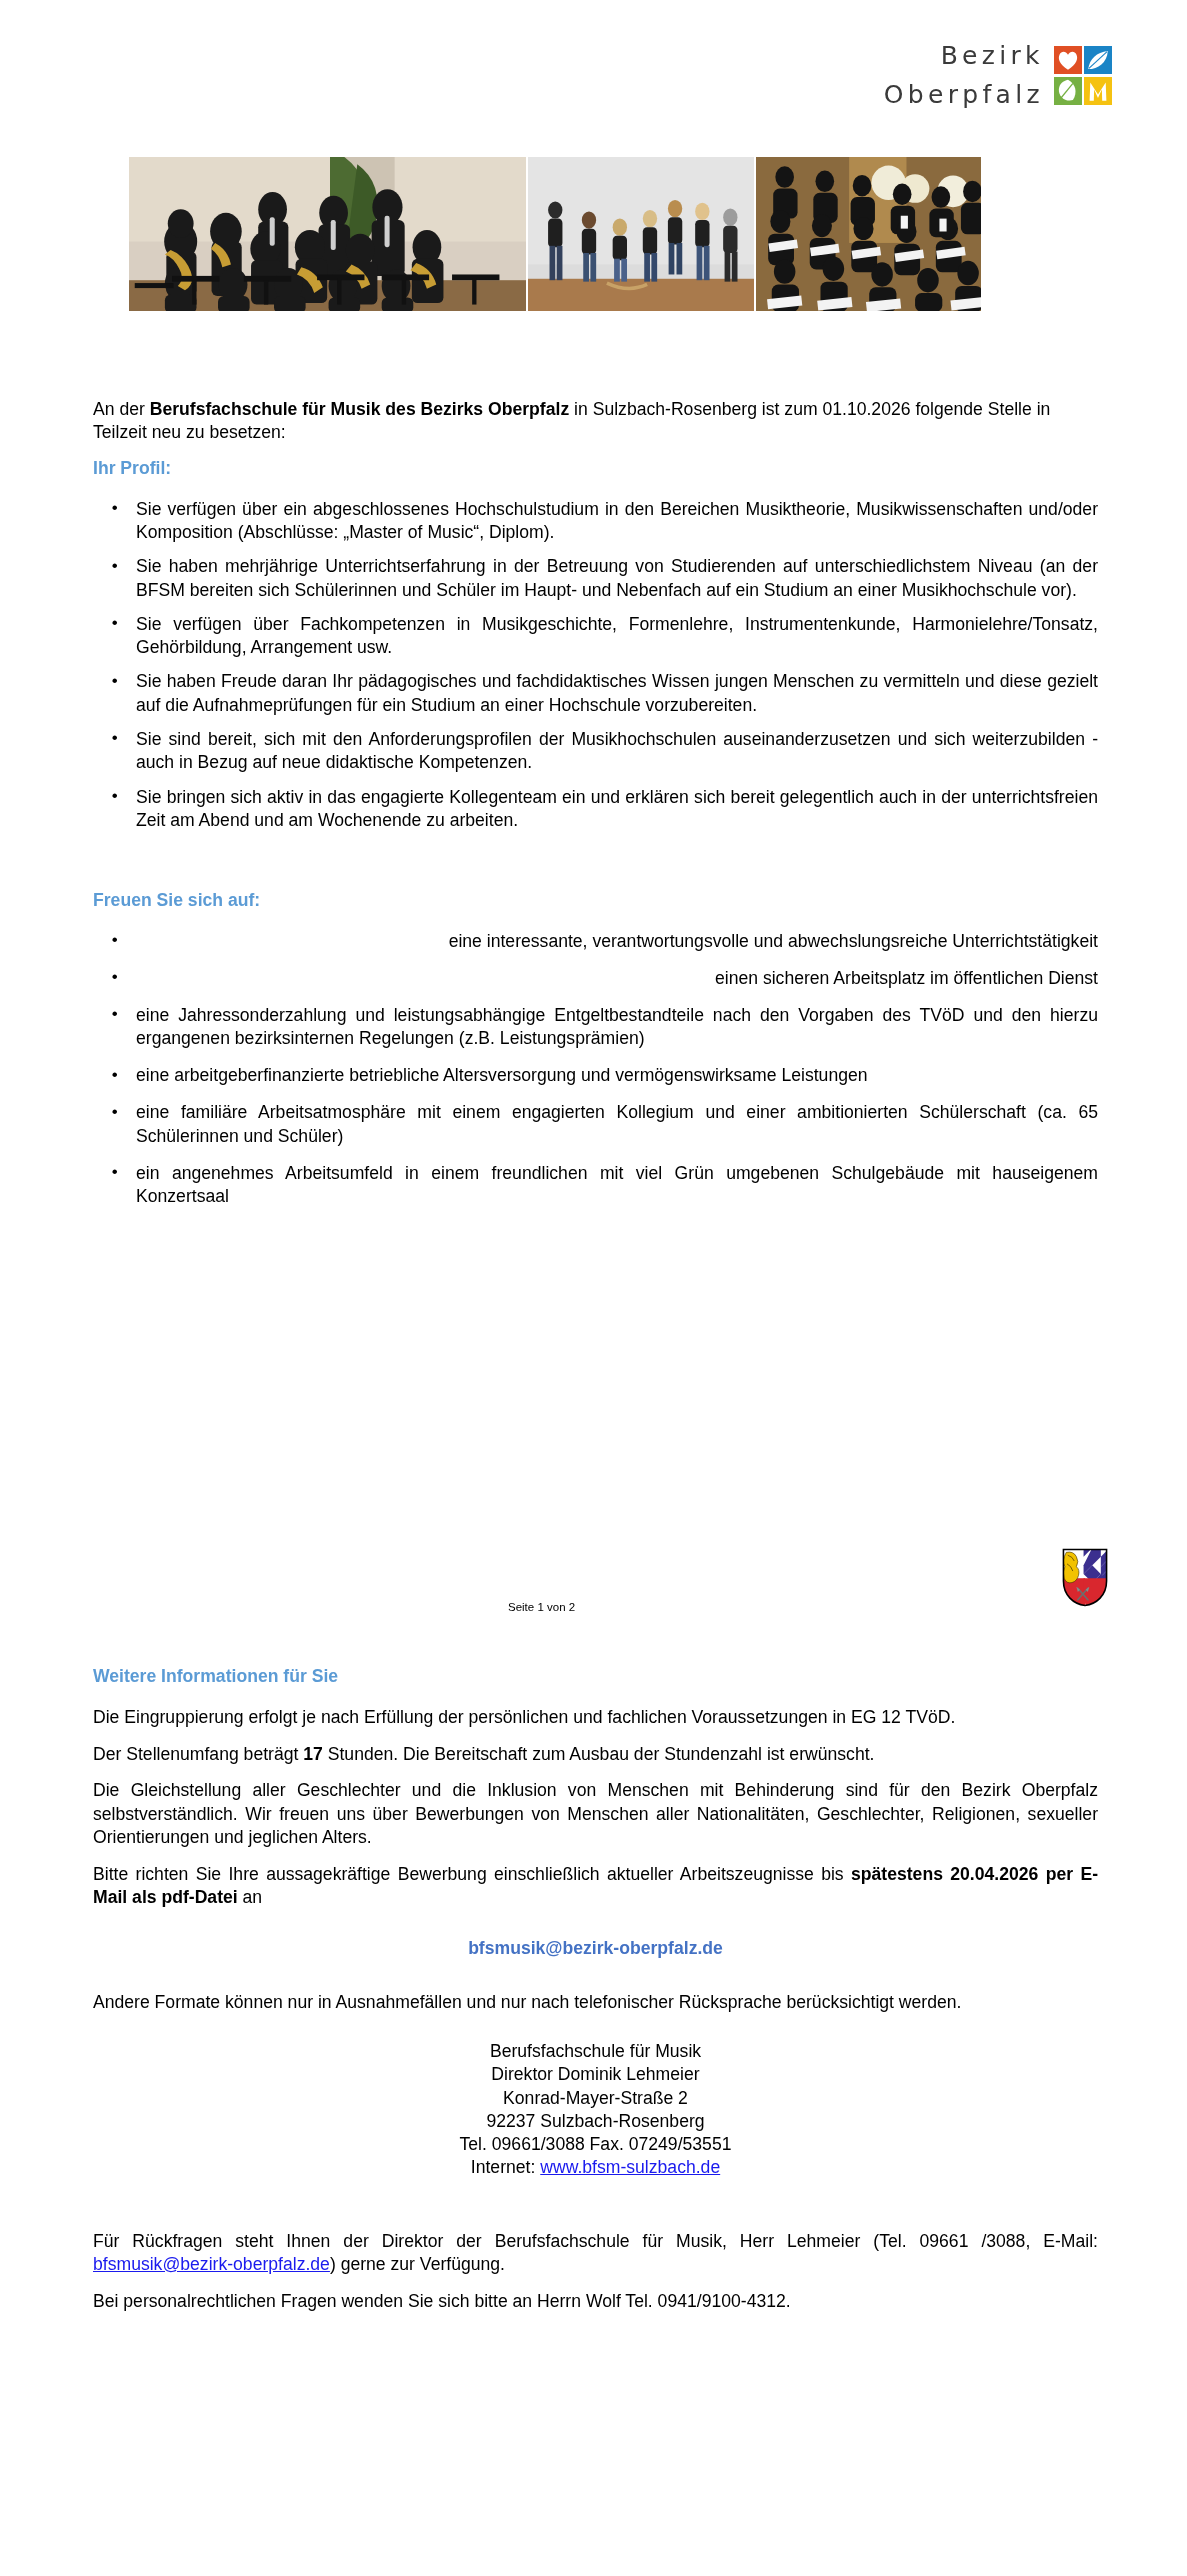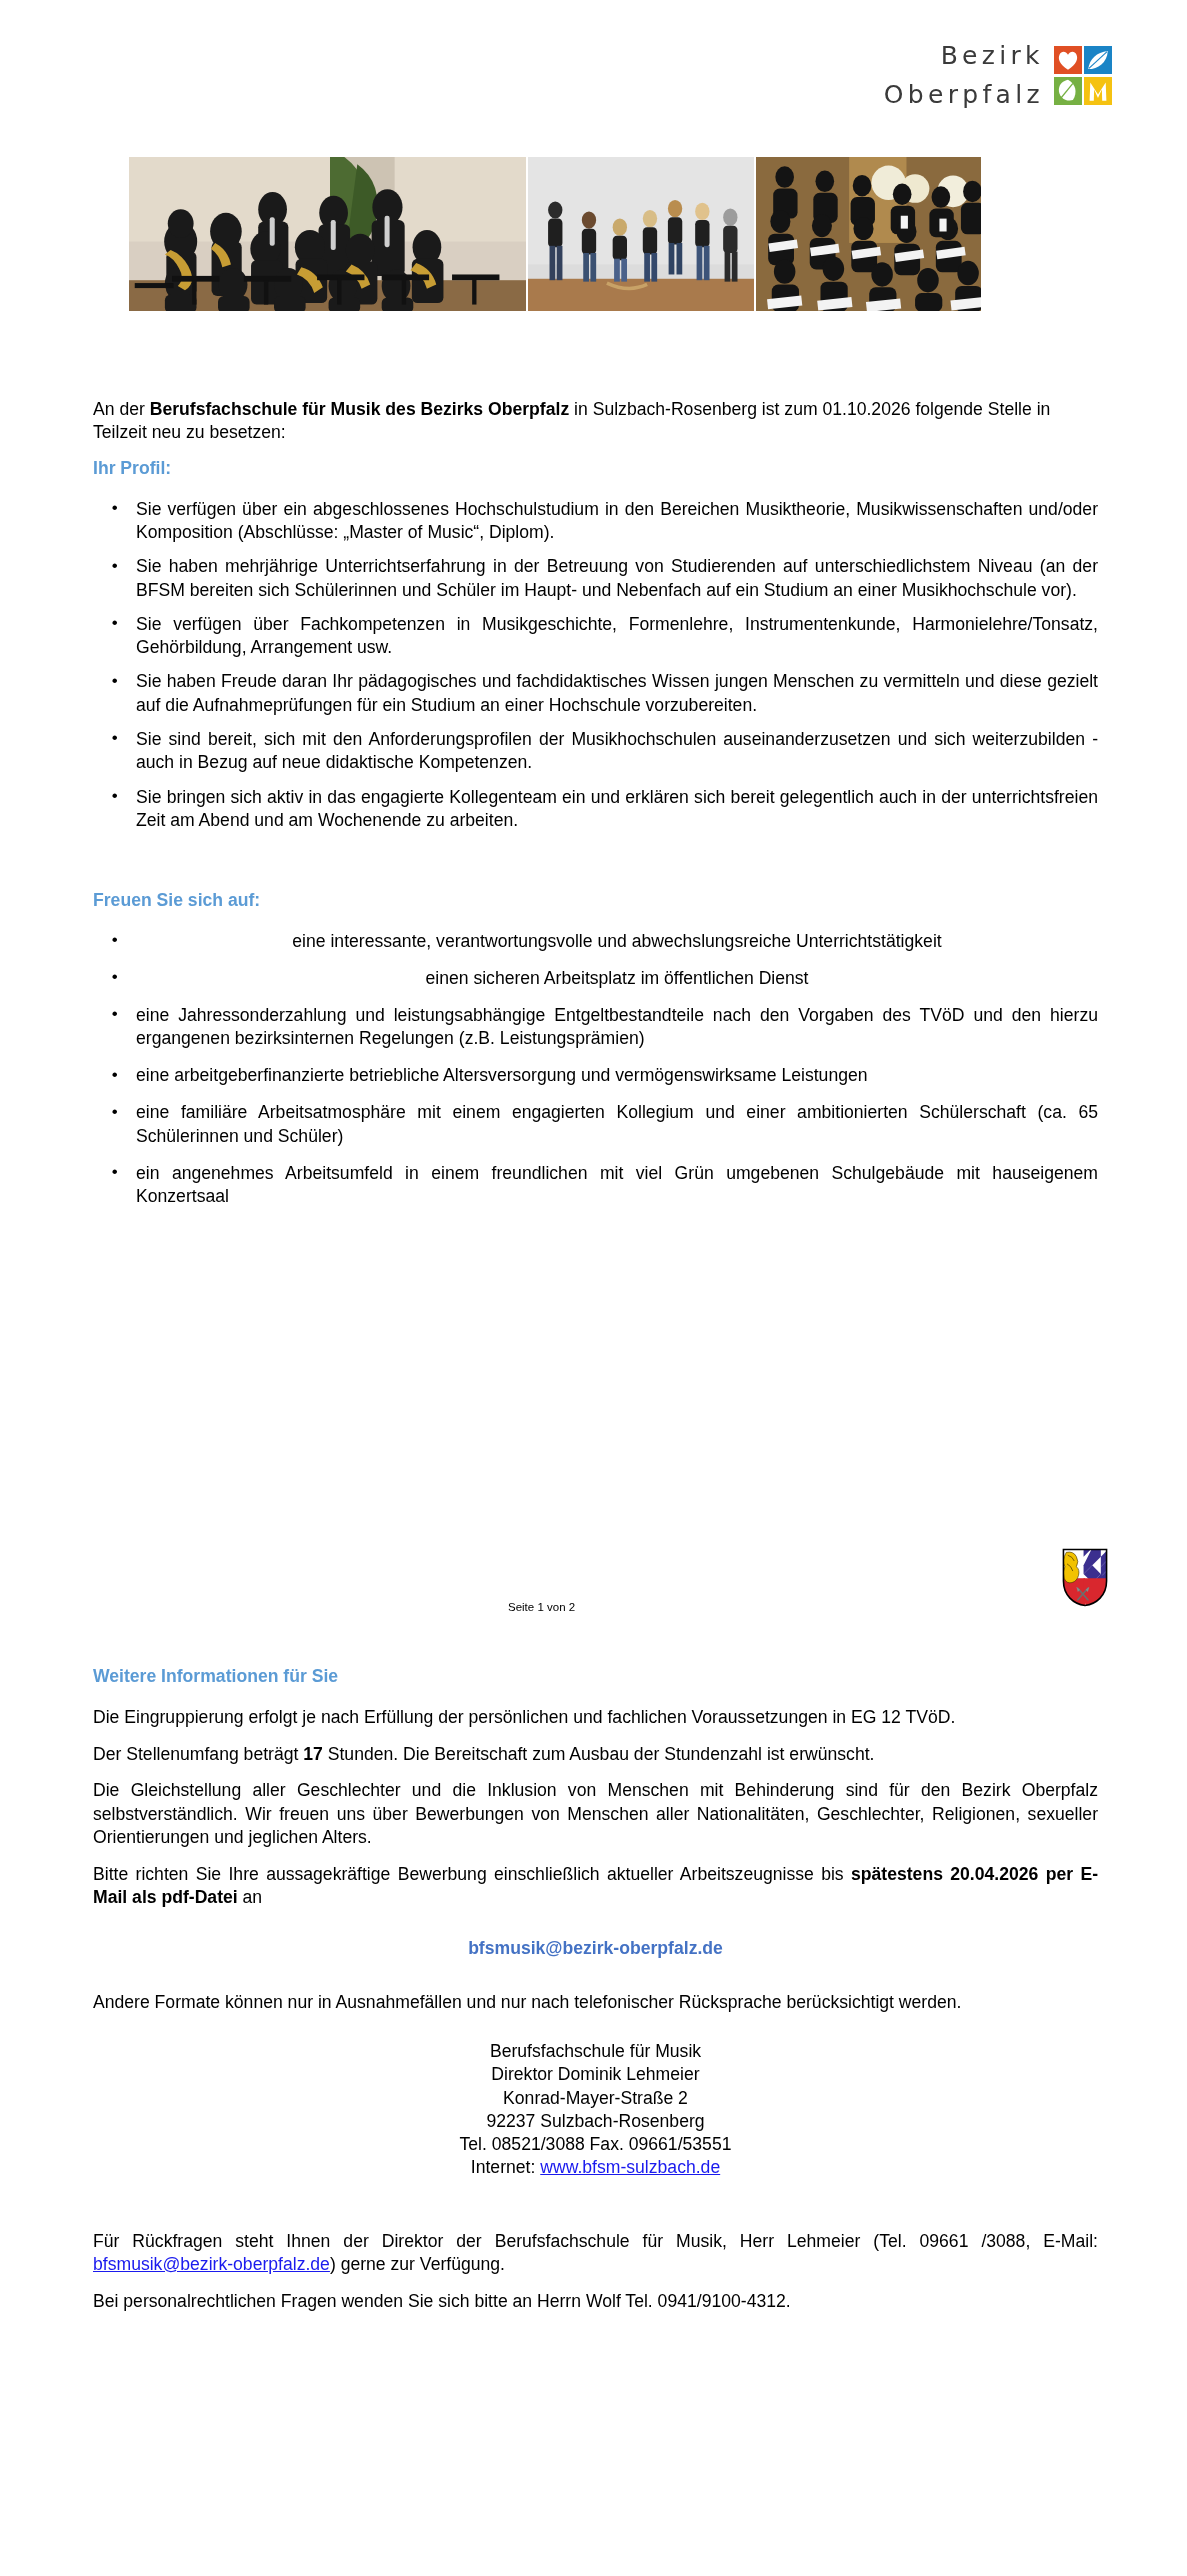--- a/index.html
+++ b/index.html
@@ -120,21 +120,21 @@
     margin-bottom: 10.8px;
   }
   ul.bullets > li::before {
     content: "\2022";
     position: absolute;
     left: 18.7px;
     top: -0.7px;
     font-size: 17px;
     line-height: 1.33;
   }
-  ul.bullets.loose > li { margin-bottom: 13.6px; text-align: center; }
+  ul.bullets.loose > li { margin-bottom: 13.6px; text-align: right; }
   ul.bullets.loose > li.just { text-align: justify; }
 
   .spacer-lg { height: 47px; }
 
   
   .page-footer {
     position: absolute;
     left: 0;
     top: 1588px;
     width: 1187px;
@@ -477,21 +477,21 @@
 
     <p class="email-center">bfsmusik@bezirk-oberpfalz.de</p>
 
     <p class="para">Andere Formate können nur in Ausnahmefällen und nur nach telefonischer Rücksprache berücksichtigt werden.</p>
 
     <div class="address-block">
       <div>Berufsfachschule für Musik</div>
       <div>Direktor Dominik Lehmeier</div>
       <div>Konrad-Mayer-Straße 2</div>
       <div>92237 Sulzbach-Rosenberg</div>
-      <div>Tel. 08521/3088 Fax. 09661/53551</div>
+      <div>Tel. 09661/3088 Fax. 07249/53551</div>
       <div><span>Internet: </span><a class="link" href="#">www.bfsm-sulzbach.de</a></div>
     </div>
 
     <div class="tail-gap"></div>
 
     <p class="para"><span>Für Rückfragen steht Ihnen der Direktor der Berufsfachschule für Musik, Herr Lehmeier (Tel. 09661 /3088, E-Mail: </span><a class="link" href="#">bfsmusik@bezirk-oberpfalz.de</a><span>) gerne zur Verfügung.</span></p>
 
     <p class="para nojust">Bei personalrechtlichen Fragen wenden Sie sich bitte an Herrn Wolf Tel. 0941/9100-4312.</p>
   </div>
 

